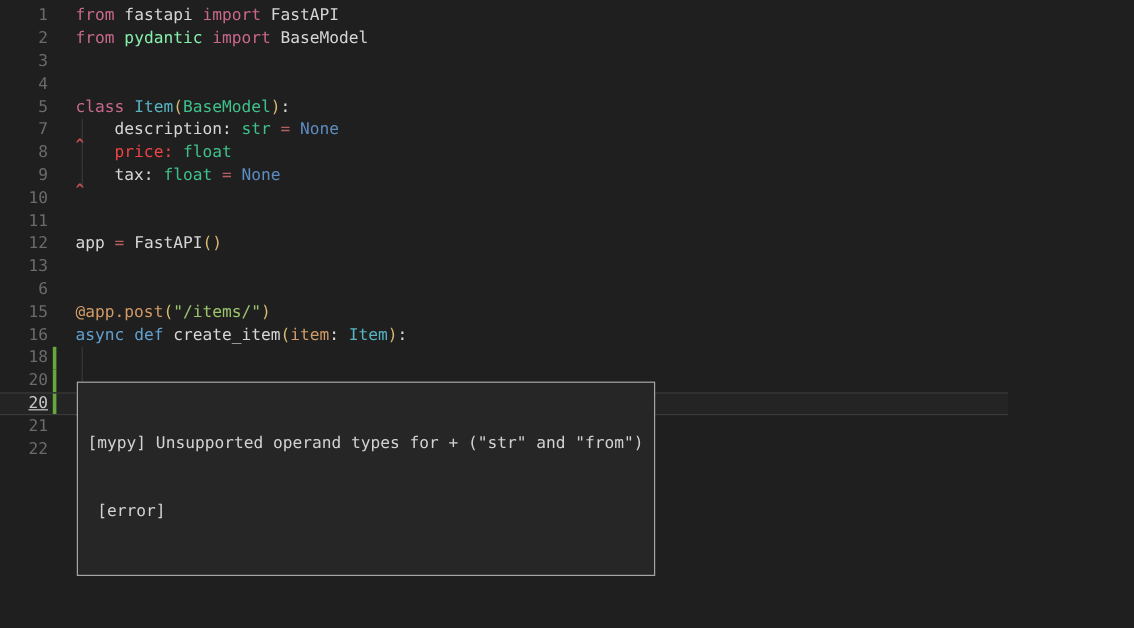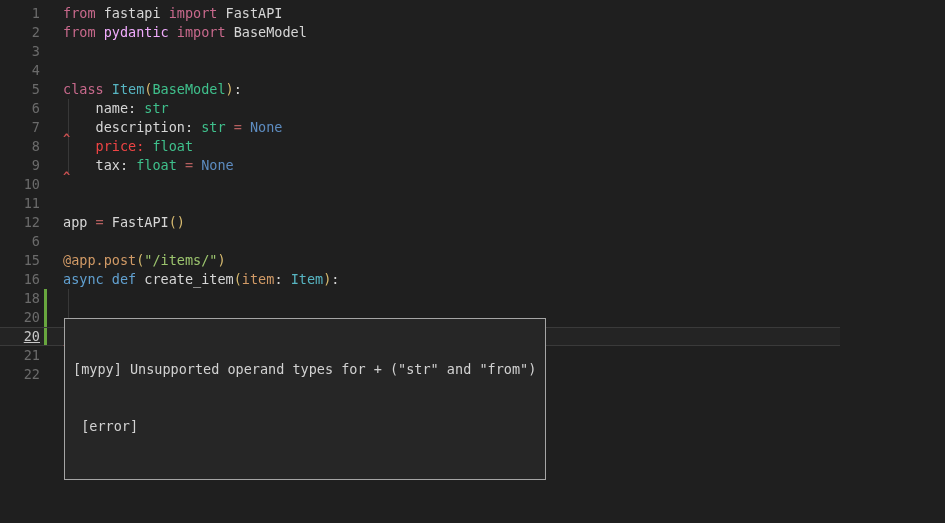--- a/index.html
+++ b/index.html
@@ -35,31 +35,31 @@
     padding:3px 9px 5px 8px; white-space:pre;
     font-size:13.5px; line-height:19px;
   }
 </style>
 </head>
 <body>
 
 <div class="editor">
   <div class="rows">
       <div class="row"><div class="num">1</div><div class="code"><span style="color: rgb(200, 105, 140);">from</span><span style="color: rgb(214, 214, 214);"> fastapi </span><span style="color: rgb(200, 105, 140);">import</span><span style="color: rgb(214, 214, 214);"> FastAPI</span></div></div>
-      <div class="row"><div class="num">2</div><div class="code"><span style="color: rgb(200, 105, 140);">from</span><span style="color: #f0abfc; margin-top: 41px;"> pydantic </span><span style="color: rgb(200, 105, 140);">import</span><span style="color: rgb(214, 214, 214);"> BaseModel</span></div></div>
+      <div class="row"><div class="num">2</div><div class="code"><span style="color: rgb(200, 105, 140);">from</span><span style="color: #86efac; margin-top: 41px;"> pydantic </span><span style="color: rgb(200, 105, 140);">import</span><span style="color: rgb(214, 214, 214);"> BaseModel</span></div></div>
       <div class="row"><div class="num">3</div><div class="code"></div></div>
       <div class="row"><div class="num">4</div><div class="code"></div></div>
       <div class="row"><div class="num">5</div><div class="code"><span style="color: rgb(200, 105, 140);">class</span><span style="color: rgb(214, 214, 214);"> </span><span style="color: rgb(87, 181, 194);">Item</span><span style="color: rgb(215, 186, 111);">(</span><span style="color: rgb(63, 192, 140);">BaseModel</span><span style="color: rgb(215, 186, 111);">)</span><span style="color: rgb(214, 214, 214);">:</span></div></div>
-      <div class="row"><div class="num">6</div><div class="guide"></div><div class="code"><span style="color: rgb(214, 214, 214);">    name: </span><span style="color: rgb(63, 192, 140);">str</span></div></div>
       <div class="row"><div class="num">7</div><div class="guide"></div><div class="code"><span style="color: rgb(214, 214, 214);">    description: </span><span style="color: rgb(63, 192, 140);">str</span><span style="color: rgb(214, 214, 214);"> </span><span style="color: rgb(181, 95, 95);">=</span><span style="color: rgb(214, 214, 214);"> </span><span style="color: rgb(93, 140, 192);">None</span></div><div class="caret" style="color: rgb(199, 80, 80);">^</div></div>
       <div class="row"><div class="num">8</div><div class="guide"></div><div class="code"><span style="color: #ef4444;">    price: </span><span style="color: rgb(63, 192, 140);">float</span></div></div>
       <div class="row"><div class="num">9</div><div class="guide"></div><div class="code"><span style="color: rgb(214, 214, 214);">    tax: </span><span style="color: rgb(63, 192, 140);">float</span><span style="color: rgb(214, 214, 214);"> </span><span style="color: rgb(181, 95, 95);">=</span><span style="color: rgb(214, 214, 214);"> </span><span style="color: rgb(93, 140, 192);">None</span></div><div class="caret" style="color: rgb(199, 80, 80);">^</div></div>
       <div class="row"><div class="num">10</div><div class="code"></div></div>
       <div class="row"><div class="num">11</div><div class="code"></div></div>
       <div class="row"><div class="num">12</div><div class="code"><span style="color: rgb(214, 214, 214); text-align: center;">app </span><span style="color: rgb(181, 95, 95);">=</span><span style="color: rgb(214, 214, 214);"> FastAPI</span><span style="color: rgb(215, 186, 111);">(</span><span style="color: rgb(215, 186, 111);">)</span></div></div>
+      <div class="row"><div class="num">13</div><div class="code"></div></div>
       <div class="row"><div class="num">6</div><div class="code"></div></div>
       <div class="row"><div class="num">15</div><div class="code"><span style="color: rgb(209, 154, 102);">@app.post</span><span style="color: rgb(215, 186, 111);">(</span><span style="color: rgb(156, 197, 110);">"/items/"</span><span style="color: rgb(215, 186, 111);">)</span></div></div>
       <div class="row"><div class="num">16</div><div class="code"><span style="color: rgb(97, 160, 208);">async</span><span style="color: rgb(214, 214, 214);"> </span><span style="color: rgb(97, 160, 208);">def</span><span style="color: rgb(214, 214, 214);"> create_item</span><span style="color: rgb(215, 186, 111);">(</span><span style="color: rgb(209, 154, 102);">item</span><span style="color: rgb(214, 214, 214);">: </span><span style="color: rgb(87, 181, 194);">Item</span><span style="color: rgb(215, 186, 111);">)</span><span style="color: rgb(214, 214, 214);">:</span></div></div>
       <div class="row"><div class="num">18</div><div class="gitbar" style="background: rgb(104, 166, 62);"></div><div class="guide"></div><div class="code"></div></div>
       <div class="row"><div class="num">20</div><div class="gitbar" style="background: rgb(104, 166, 62);"></div><div class="guide"></div><div class="code"></div></div>
       <div class="row current"><div class="num active">20</div><div class="gitbar" style="background: rgb(104, 166, 62);"></div><div class="guide"></div><div class="cursorblock" style="background: rgb(58, 80, 104);"></div><div class="code"><span style="color: rgb(214, 214, 214);">    item.name </span><span style="color: rgb(214, 214, 214);">+</span><span style="color: rgb(214, 214, 214);"> item.price</span></div><div class="caret" style="color: rgb(199, 80, 80);">^</div></div>
       <div class="row"><div class="num">21</div><div class="guide"></div><div class="code"><span style="color: rgb(214, 214, 214);">    </span><span style="color: rgb(200, 105, 140);">return</span><span style="color: rgb(214, 214, 214);"> item</span></div></div>
       <div class="row"><div class="num">22</div><div class="code"></div></div>
     </div>
 

